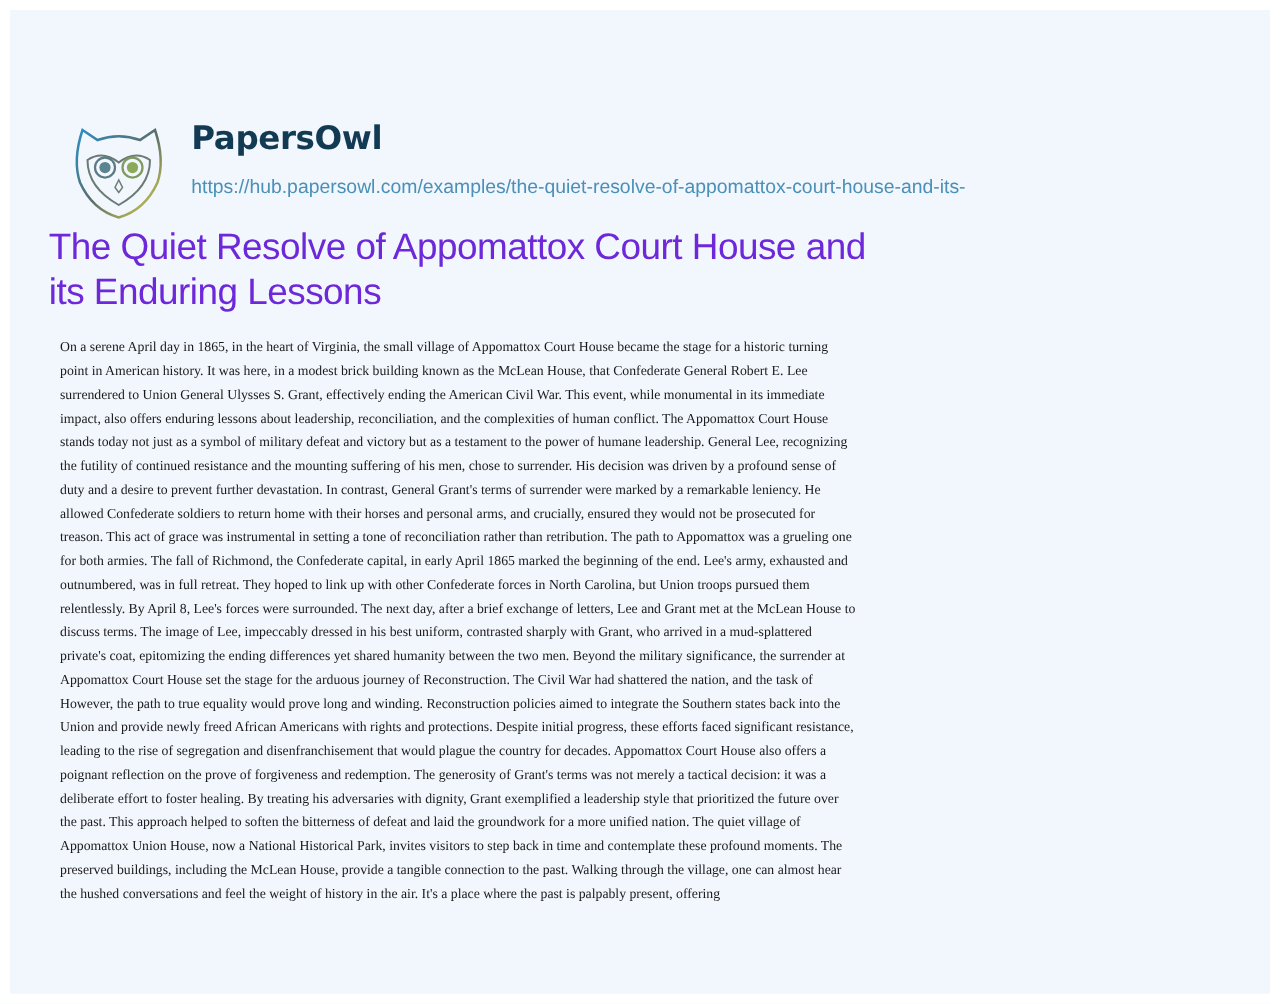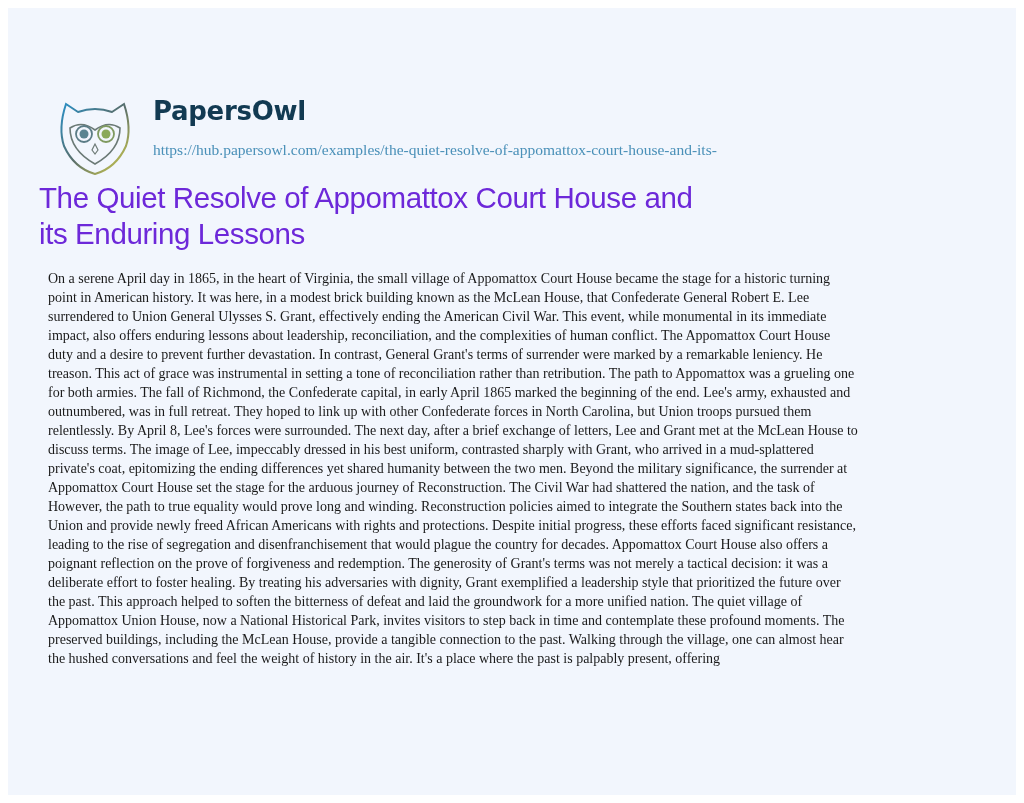--- a/index.html
+++ b/index.html
@@ -18,33 +18,33 @@
   .logo {
     position: absolute; left: 0; top: 4px; width: 78px; height: 78px;
   }
   .brand {
     position: absolute; left: 97px; top: 2px;
     font-family: "DejaVu Sans", sans-serif; font-weight: bold;
     font-size: 26px; color: #123a52; letter-spacing: -0.3px;
   }
   .url {
     position: absolute; left: 97px; top: 44px; width: 820px;
-    font-family: Liberation Serif, serif;
+    font-family: Liberation Sans, sans-serif;
     font-size: 15.5px; line-height: 23px; color: #4a90b8;
   }
   .title {
     position: absolute; left: 31px; top: 172px; width: 760px;
     font-family: "Liberation Sans", sans-serif;
     font-size: 29.5px; line-height: 36px; color: #6d28d9;
     letter-spacing: -0.4px;
   }
   .body-text {
     position: absolute; left: 40px; top: 261px; width: 975px;
     font-family: "Liberation Serif", serif;
-    font-size: 14px; line-height: 19px; color: #1a1a1a;
+    font-size: 11px; line-height: 19px; color: #1a1a1a;
   }
   .body-text span { display: block; white-space: nowrap; }
 </style>
 </head>
 <body>
 
 <div class="page">
   <div class="header">
     <svg class="logo" viewBox="0 0 78 78">
       <defs>
@@ -71,21 +71,24 @@
   <h1 class="title" style="margin:0;font-weight:normal;">
     <span style="display:block">The Quiet Resolve of Appomattox Court House and</span>
     <span style="display:block">its Enduring Lessons</span>
   </h1>
 
   <div class="body-text">
     <span>On a serene April day in 1865, in the heart of Virginia, the small village of Appomattox Court House became the stage for a historic turning</span>
     <span>point in American history. It was here, in a modest brick building known as the McLean House, that Confederate General Robert E. Lee</span>
     <span>surrendered to Union General Ulysses S. Grant, effectively ending the American Civil War. This event, while monumental in its immediate</span>
     <span>impact, also offers enduring lessons about leadership, reconciliation, and the complexities of human conflict. The Appomattox Court House</span>
+    <span>stands today not just as a symbol of military defeat and victory but as a testament to the power of humane leadership. General Lee, recognizing</span>
+    <span>the futility of continued resistance and the mounting suffering of his men, chose to surrender. His decision was driven by a profound sense of</span>
     <span>duty and a desire to prevent further devastation. In contrast, General Grant's terms of surrender were marked by a remarkable leniency. He</span>
+    <span>allowed Confederate soldiers to return home with their horses and personal arms, and crucially, ensured they would not be prosecuted for</span>
     <span>treason. This act of grace was instrumental in setting a tone of reconciliation rather than retribution. The path to Appomattox was a grueling one</span>
     <span>for both armies. The fall of Richmond, the Confederate capital, in early April 1865 marked the beginning of the end. Lee's army, exhausted and</span>
     <span>outnumbered, was in full retreat. They hoped to link up with other Confederate forces in North Carolina, but Union troops pursued them</span>
     <span>relentlessly. By April 8, Lee's forces were surrounded. The next day, after a brief exchange of letters, Lee and Grant met at the McLean House to</span>
     <span>discuss terms. The image of Lee, impeccably dressed in his best uniform, contrasted sharply with Grant, who arrived in a mud-splattered</span>
     <span>private's coat, epitomizing the ending differences yet shared humanity between the two men. Beyond the military significance, the surrender at</span>
     <span>Appomattox Court House set the stage for the arduous journey of Reconstruction. The Civil War had shattered the nation, and the task of</span>
     <span>However, the path to true equality would prove long and winding. Reconstruction policies aimed to integrate the Southern states back into the</span>
     <span>Union and provide newly freed African Americans with rights and protections. Despite initial progress, these efforts faced significant resistance,</span>
     <span>leading to the rise of segregation and disenfranchisement that would plague the country for decades. Appomattox Court House also offers a</span>

